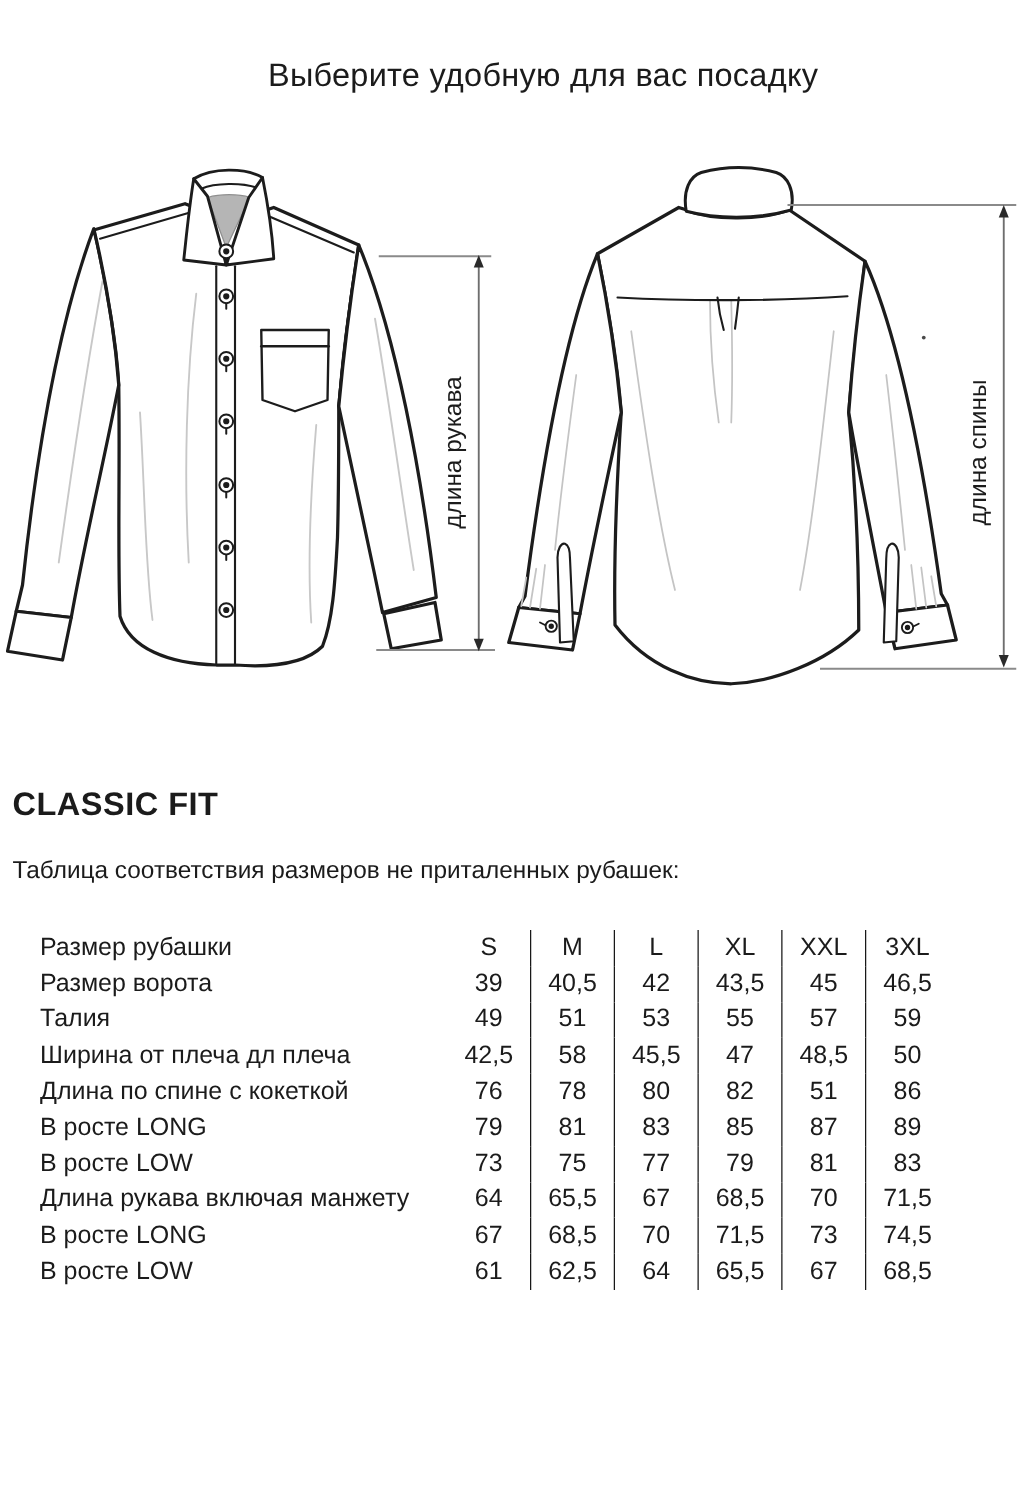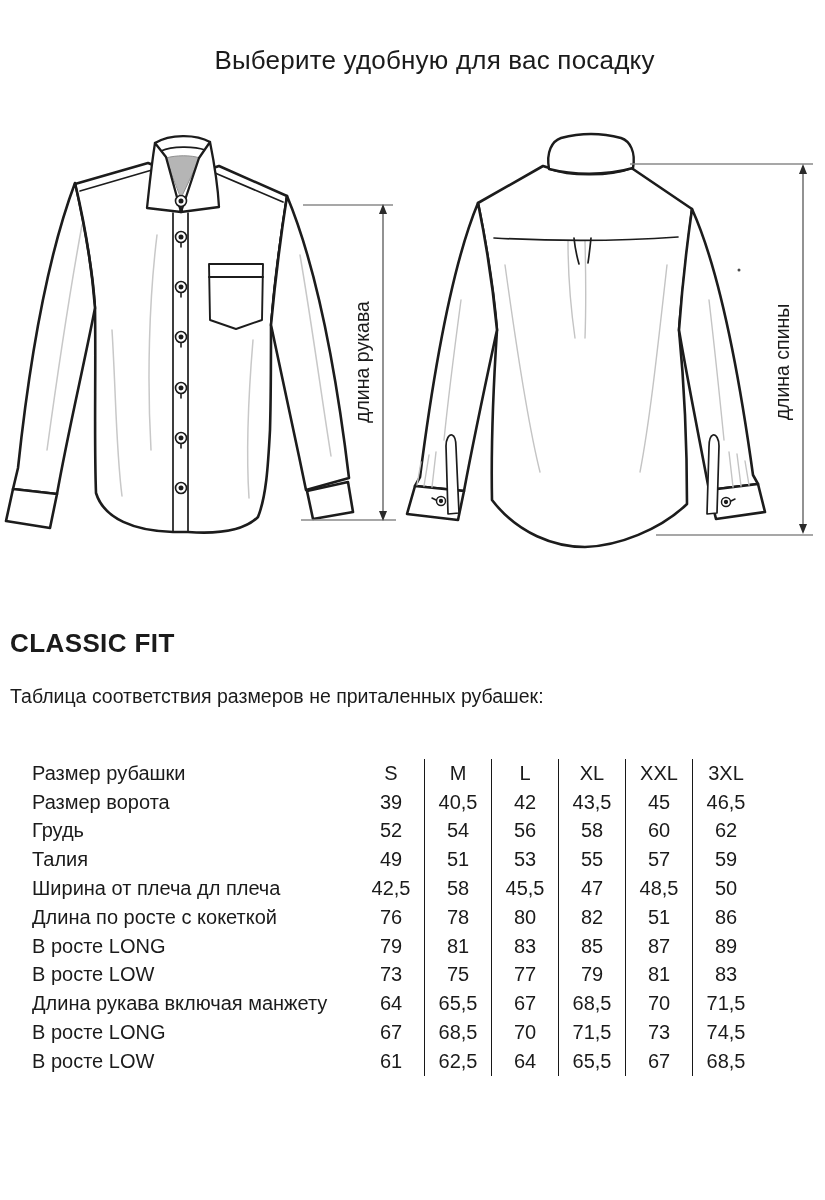--- a/index.html
+++ b/index.html
@@ -5,21 +5,21 @@
   html,body{margin:0;padding:0;background:#fff;}
   .page{position:relative;width:825px;height:1200px;background:#fff;overflow:hidden;
         font-family:"Liberation Sans","DejaVu Sans",sans-serif;color:#1b1b1b;}
   .title{position:absolute;top:45px;left:0;width:100%;text-align:center;
          font-size:26px;letter-spacing:.2px;padding-left:22px;}
   .figure{position:absolute;top:0;left:0;}
   .fit-heading{position:absolute;top:616px;left:10px;font-size:26px;font-weight:bold;
                letter-spacing:.4px;margin-top:12px;}
   .table-caption{position:absolute;top:655px;left:10px;font-size:19.5px;margin-top:30px;}
   .size-table{position:absolute;top:744px;left:30px;border-collapse:collapse;
-              font-size:20px;color:#1b1b1b;table-layout:fixed;margin-top:15px;}
+              font-size:20px;color:#1b1b1b;table-layout:fixed;}
   .size-table td{height:28.8px;padding:0;white-space:nowrap;vertical-align:middle;}
   .size-table td.lbl{width:326px;text-align:left;padding-left:2px;}
   .size-table td.val{width:66px;text-align:center;}
   .size-table td.sep{border-left:1.5px solid #181818;}
   svg text{font-family:"Liberation Sans","DejaVu Sans",sans-serif;}
 </style>
 </head>
 <body>
 
 <div class="page">
@@ -221,48 +221,39 @@
         <tr>
           <td class="lbl">Размер ворота</td>
           <td class="val">39</td>
           <td class="val sep">40,5</td>
           <td class="val sep">42</td>
           <td class="val sep">43,5</td>
           <td class="val sep">45</td>
           <td class="val sep">46,5</td>
         </tr>
         <tr>
-          <td class="lbl">Грудь</td>
-          <td class="val">52</td>
-          <td class="val sep">54</td>
-          <td class="val sep">56</td>
-          <td class="val sep">58</td>
-          <td class="val sep">60</td>
-          <td class="val sep">62</td>
-        </tr>
-        <tr>
           <td class="lbl">Талия</td>
           <td class="val">49</td>
           <td class="val sep">51</td>
           <td class="val sep">53</td>
           <td class="val sep">55</td>
           <td class="val sep">57</td>
           <td class="val sep">59</td>
         </tr>
         <tr>
           <td class="lbl">Ширина от плеча дл плеча</td>
           <td class="val">42,5</td>
           <td class="val sep">58</td>
           <td class="val sep">45,5</td>
           <td class="val sep">47</td>
           <td class="val sep">48,5</td>
           <td class="val sep">50</td>
         </tr>
         <tr>
-          <td class="lbl">Длина по росте с кокеткой</td>
+          <td class="lbl">Длина по спине с кокеткой</td>
           <td class="val">76</td>
           <td class="val sep">78</td>
           <td class="val sep">80</td>
           <td class="val sep">82</td>
           <td class="val sep">51</td>
           <td class="val sep">86</td>
         </tr>
         <tr>
           <td class="lbl">В росте LONG</td>
           <td class="val">79</td>

